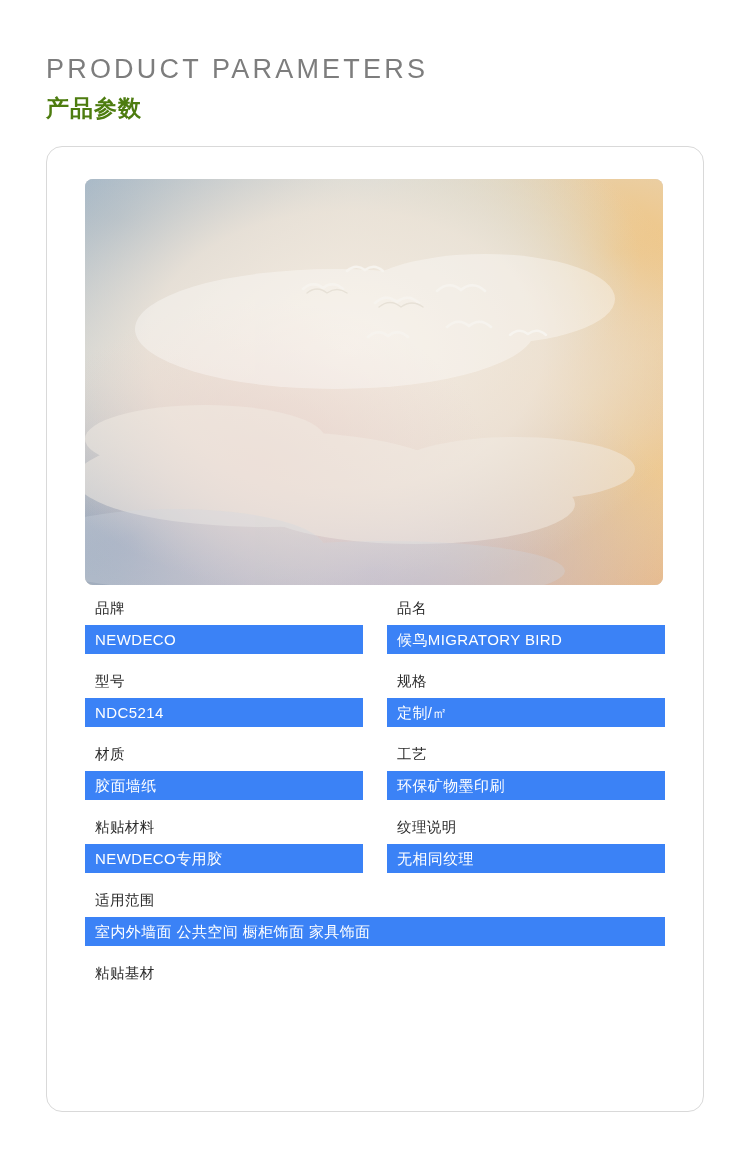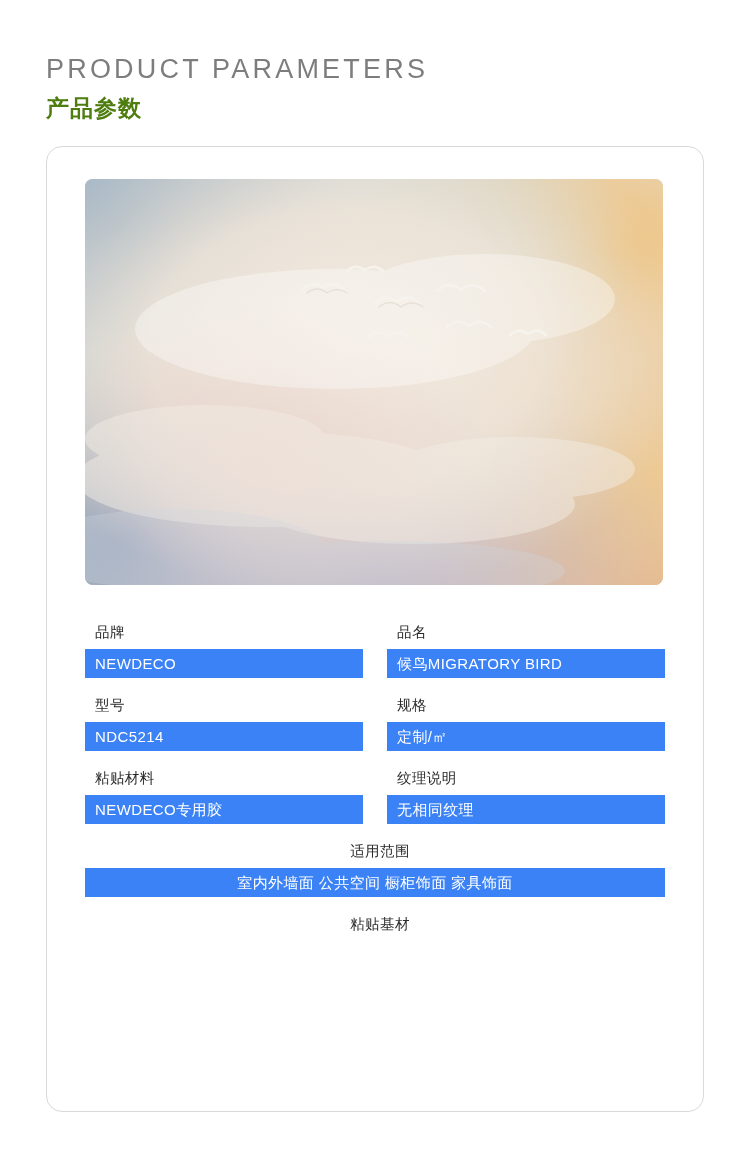--- a/index.html
+++ b/index.html
@@ -58,33 +58,33 @@
     height: 406px;
     border-radius: 8px;
     overflow: hidden;
     background: #d7d2cf;
   }
   .hero svg { display: block; }
   
   .specs {
     position: absolute;
     left: 38px;
-    top: 476px;
+    top: 452px;
     width: 580px;
   }
   .row {
     display: flex;
     gap: 24px;
     margin-bottom: 18px;
   }
   .cell {
     flex: 1 1 0;
     min-width: 0;
   }
-  .cell.full { flex: 1 1 100%; text-align: center; }
+  .cell.full { flex: 1 1 100%; }
   .cell-label {
     font-size: 14.5px;
     color: #2b2b2b;
     padding-left: 10px;
     margin-bottom: 7px;
     letter-spacing: 0.4px;
   }
   .cell-value {
     background: #3b82f6;
     color: #ffffff;
@@ -213,20 +213,30 @@
         <div class="cell">
           <div class="cell-label">型号</div>
           <div class="cell-value">NDC5214</div>
         </div>
         <div class="cell">
           <div class="cell-label">规格</div>
           <div class="cell-value">定制/㎡</div>
         </div>
       </div>
 
+      <div class="row">
+        <div class="cell">
+          <div class="cell-label">材质</div>
+          <div class="cell-value">胶面墙纸</div>
+        </div>
+        <div class="cell">
+          <div class="cell-label">工艺</div>
+          <div class="cell-value">环保矿物墨印刷</div>
+        </div>
+      </div>
 
       <div class="row">
         <div class="cell">
           <div class="cell-label">粘贴材料</div>
           <div class="cell-value">NEWDECO专用胶</div>
         </div>
         <div class="cell">
           <div class="cell-label">纹理说明</div>
           <div class="cell-value">无相同纹理</div>
         </div>

